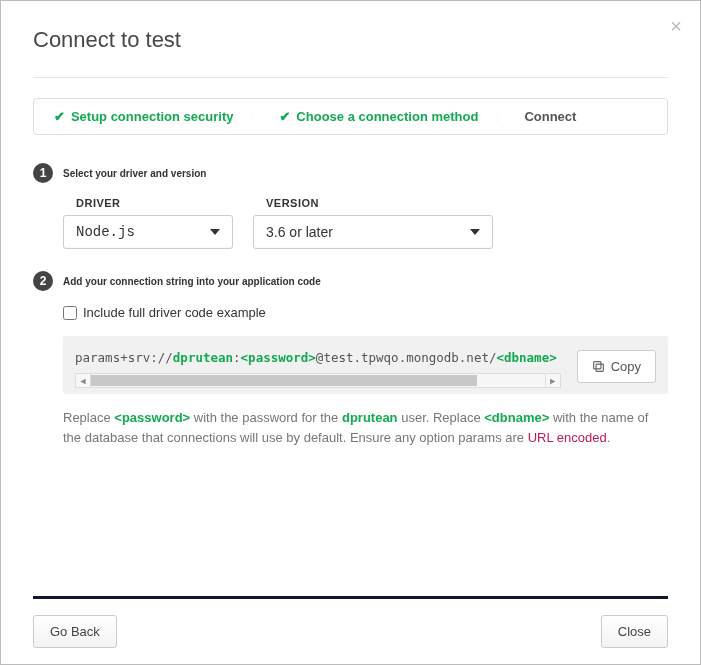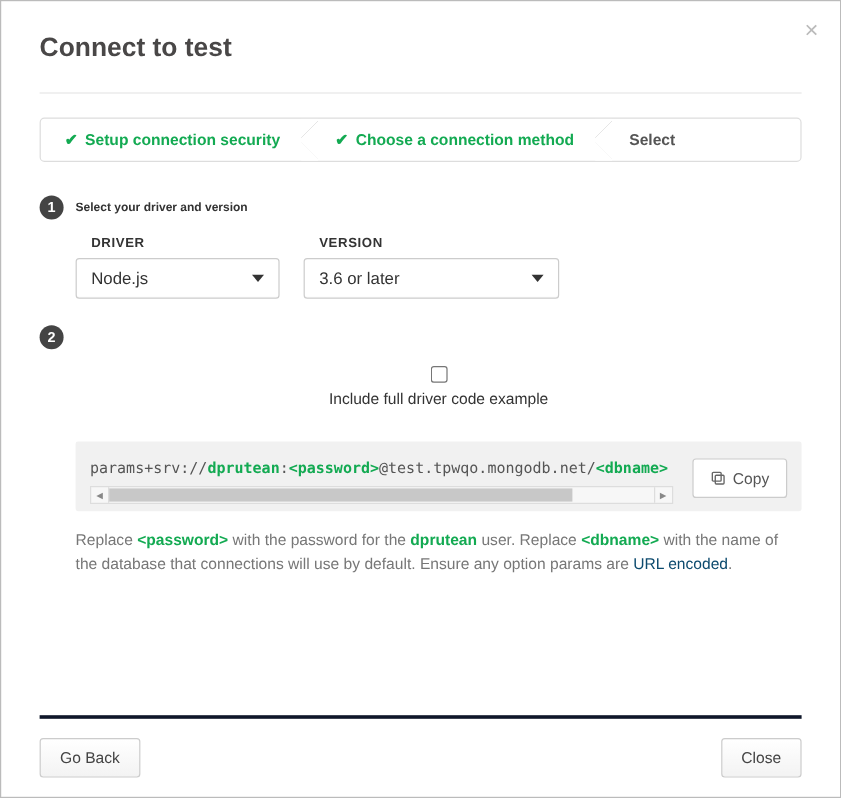--- a/index.html
+++ b/index.html
@@ -5,21 +5,21 @@
   * { box-sizing: border-box; margin: 0; padding: 0; }
   html, body { width: 701px; height: 665px; font-family: "Helvetica Neue", Helvetica, Arial, sans-serif; color: #333; }
   .modal {
     width: 701px; height: 665px; border: 1px solid #bbb; background: #fff;
     position: relative; padding: 26px 32px 18px 32px;
   }
   .close-x {
     position: absolute; top: 14px; right: 18px; color: #bbb; font-size: 20px; cursor: pointer;
   }
   h1.title {
-    font-size: 22px; font-weight: 700; color: #494747; margin-bottom: 24px;
+    font-size: 22px; font-weight: 400; color: #494747; margin-bottom: 24px;
   }
   hr.sep { border: none; border-top: 1px solid #e6e6e6; margin-bottom: 20px; }
   
   .steps {
     display: flex; border: 1px solid #ddd; border-radius: 4px; overflow: hidden;
     width: 100%; margin-bottom: 28px; font-size: 13px;
   }
   .step {
     position: relative; padding: 10px 18px 10px 28px; display: flex; align-items: center;
     gap: 6px; white-space: nowrap;
@@ -51,28 +51,28 @@
   .sel-group label {
     font-size: 11px; font-weight: 700; letter-spacing: 0.5px; color: #333;
     display: block; margin-bottom: 6px; margin-left: 13px;
   }
   .select {
     border: 1px solid #ccc; border-radius: 3px; background: #fff;
     padding: 8px 12px; font-size: 14px; display: flex; align-items: center;
     justify-content: space-between; cursor: pointer;
     box-shadow: inset 0 -1px 0 rgba(0,0,0,0.02);
   }
-  .sel-driver { width: 170px; }
-  .sel-version { width: 213px; }
+  .sel-driver { width: 170px; font-family: Liberation Mono, monospace; }
+  .sel-version { width: 240px; }
   .caret {
     width: 0; height: 0; border-left: 5px solid transparent; border-right: 5px solid transparent;
     border-top: 6px solid #333; margin-left: 8px;
   }
   
-  .cb-row { display: flex; align-items: center; gap: 6px; font-size: 13px; margin-bottom: 28px; flex-direction: column; }
+  .cb-row { display: flex; align-items: center; gap: 6px; font-size: 13px; margin-bottom: 16px; }
   .cb-row input { width: 14px; height: 14px; }
   
   .code-wrap {
     background: #f1f1f1; border-radius: 2px; padding: 14px 12px 6px 12px;
     display: flex; align-items: flex-start; gap: 16px; margin-bottom: 14px;
   }
   .code-col { flex: 1; min-width: 0; }
   .code-line {
     font-family: "Menlo","Consolas",monospace; font-size: 12.5px; color: #555;
     white-space: nowrap; overflow: hidden; padding-bottom: 8px;
@@ -90,21 +90,21 @@
   .sb-thumb { position:absolute; left:0; top:1px; bottom:1px; width:85%; background:#c8c8c8; }
   .copy-btn {
     border: 1px solid #ccc; background: #fff; border-radius: 3px; padding: 8px 14px;
     font-size: 13px; color: #555; display: flex; align-items: center; gap: 6px; cursor: pointer;
     flex-shrink: 0;
     justify-content: center;
   }
   .copy-icon { width: 13px; height: 13px; }
   .note { font-size: 13px; color: #777; line-height: 1.55; }
   .note .g { color: #13aa52; font-weight: 700; }
-  .note a { color: #0c4a6e; text-decoration: none; }
+  .note a { color: #be185d; text-decoration: none; }
   .trouble { font-size: 13px; color: #555; margin-top: 28px; }
   .trouble a { color: #2b77cc; text-decoration: none; }
   
   .footer {
     border-top: 3px solid #0f172a; padding-top: 16px; display: flex;
     justify-content: space-between; position: absolute; left: 32px; right: 32px; bottom: 16px;
   }
   .btn {
     border: 1px solid #ccc; background: #fafafa; border-radius: 3px; padding: 8px 16px;
     font-size: 13px; color: #444; cursor: pointer;
@@ -124,21 +124,21 @@
   <div class="steps">
     <div class="step done">
       <span class="check">✔</span>
       <span>Setup connection security</span>
     </div>
     <div class="step done">
       <span class="check">✔</span>
       <span>Choose a connection method</span>
     </div>
     <div class="step current">
-      <span>Select</span>
+      <span>Connect</span>
     </div>
   </div>
 
   <div class="section">
     <div class="sec-head">
       <div class="circle">1</div>
       <div class="sec-title">Select your driver and version</div>
     </div>
     <div class="indent selects">
       <div class="sel-group">
@@ -154,20 +154,21 @@
           <span>3.6 or later</span>
           <span class="caret"></span>
         </div>
       </div>
     </div>
   </div>
 
   <div class="section">
     <div class="sec-head">
       <div class="circle">2</div>
+      <div class="sec-title">Add your connection string into your application code</div>
     </div>
     <div class="indent">
       <div class="cb-row">
         <input type="checkbox" style="">
         <span>Include full driver code example</span>
       </div>
 
       <div class="code-wrap">
         <div class="code-col">
           <div class="code-line"><span>params+srv://</span><span class="g">dprutean</span><span>:</span><span class="g">&lt;password&gt;</span><span>@test.tpwqo.mongodb.net/</span><span class="g">&lt;dbname&gt;</span></div>

